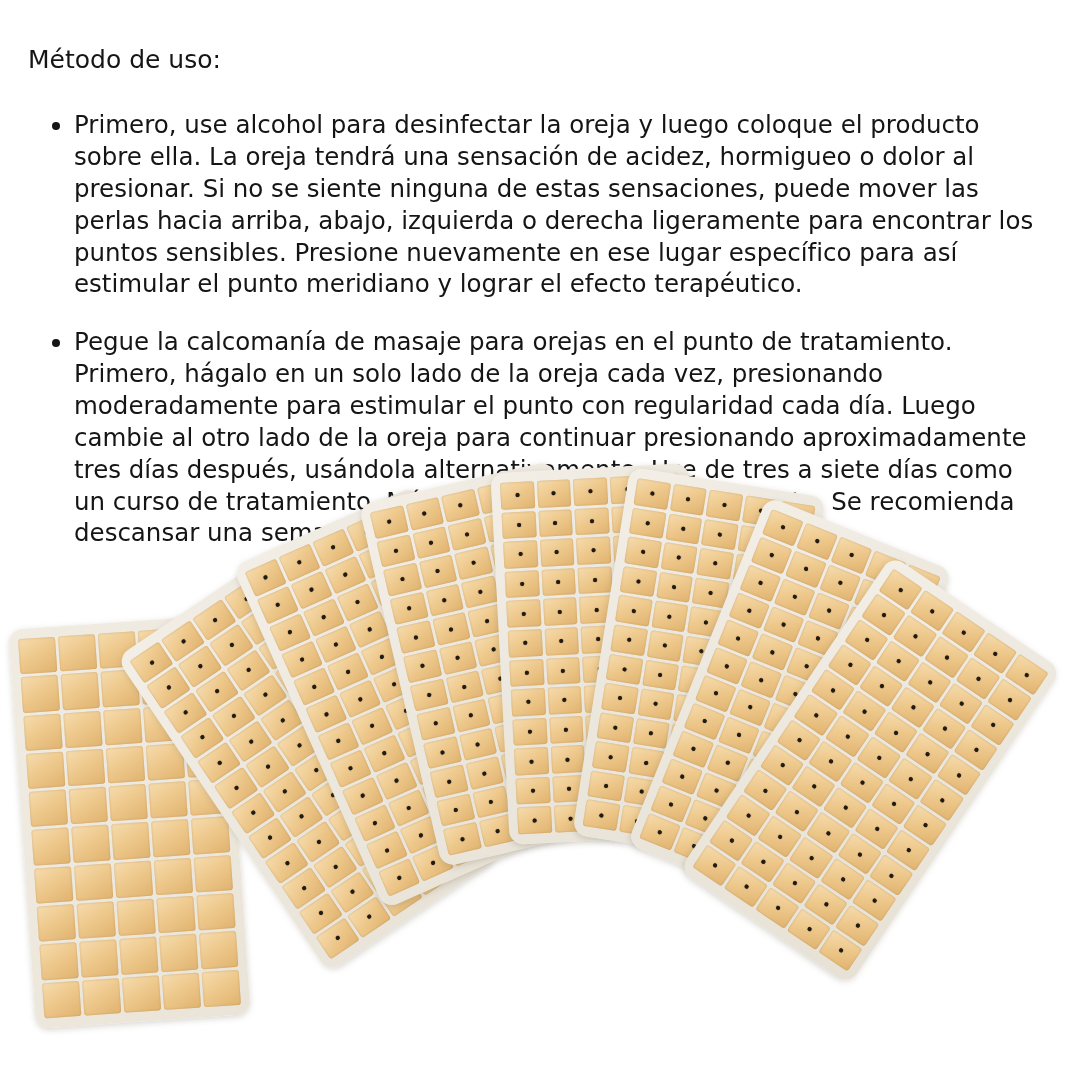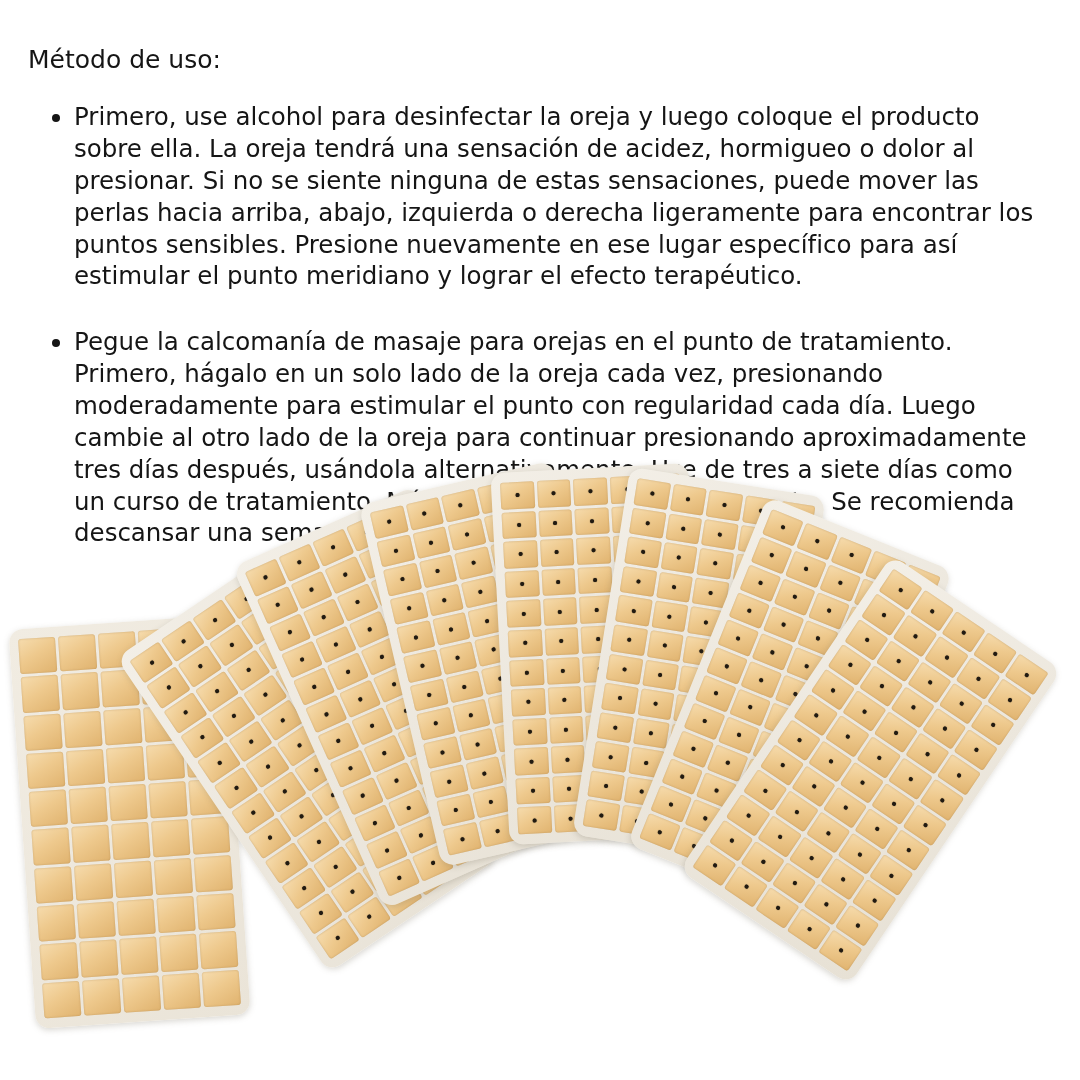--- a/index.html
+++ b/index.html
@@ -22,33 +22,33 @@
   }
   .text-block {
     position: absolute;
     left: 28px;
     top: 44px;
     width: 1022px;
   }
   .intro-title {
     font-size: 25px;
     line-height: 1.25;
-    margin: 0 0 26px 0;
+    margin: 0 0 34px 0;
     font-weight: 400;
     color: #151515;
   }
   ul.steps {
     list-style: disc;
     margin: 0;
     padding-left: 46px;
   }
   ul.steps > li {
     font-size: 24.5px;
     line-height: 1.30;
-    margin-bottom: 34px;
+    margin-bottom: 26px;
     color: #151515;
   }
   ul.steps > li:last-child {
     margin-bottom: 0;
   }
 
   
   .photo {
     position: absolute;
     left: 0;

